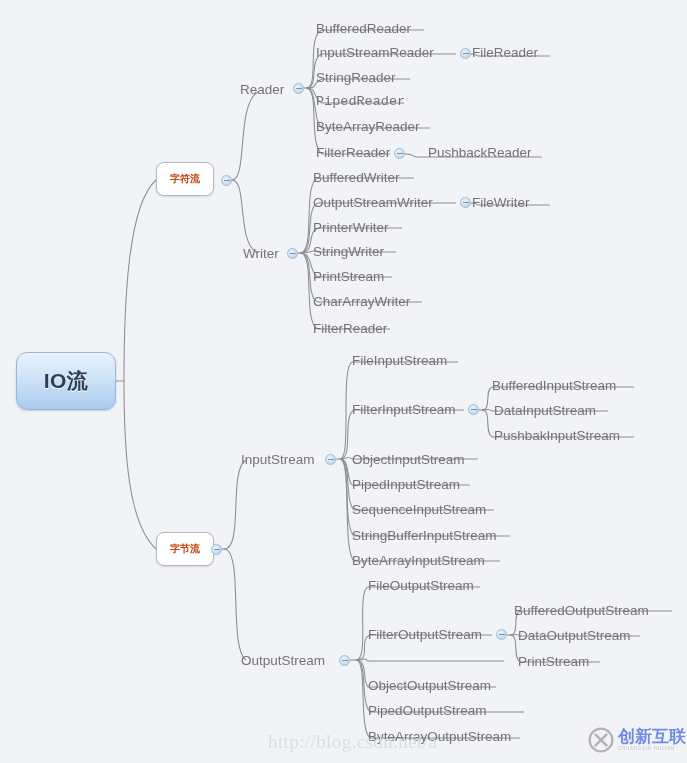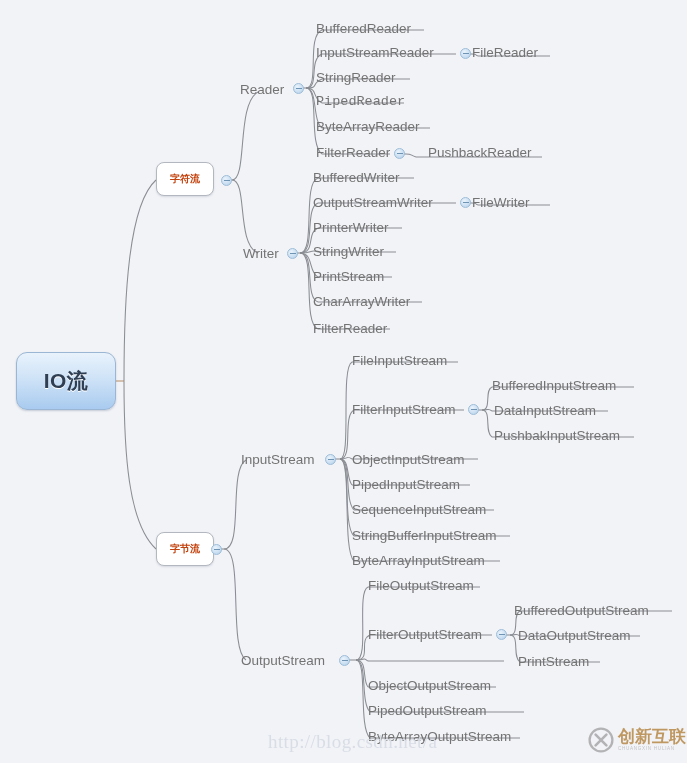--- a/index.html
+++ b/index.html
@@ -112,21 +112,21 @@
   }
   .logo-mark {
     width: 26px;
     height: 26px;
     flex: 0 0 auto;
   }
   .logo-text { display: flex; flex-direction: column; line-height: 1; }
   .logo-cn {
     font-size: 17px;
     font-weight: bold;
-    color: #a16207;
+    color: #1d4ed8;
     letter-spacing: 0px;
   }
   .logo-py {
     font-size: 4.6px;
     color: #a5a5a5;
     letter-spacing: .7px;
     margin-top: 2px;
   }
 </style>
 </head>

